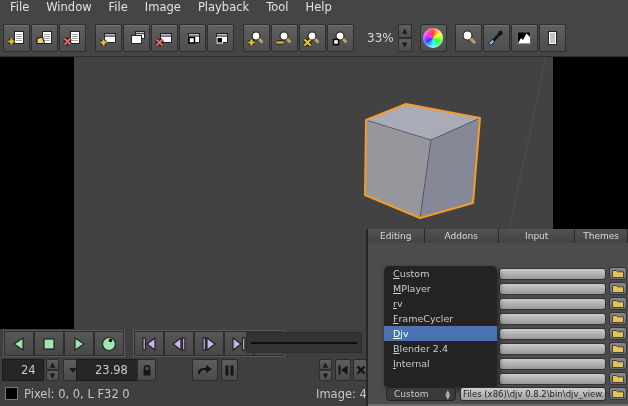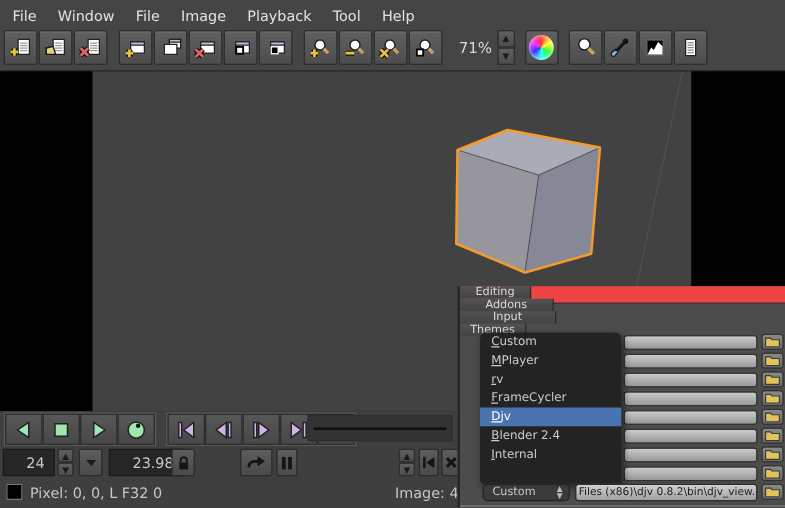--- a/index.html
+++ b/index.html
@@ -1,21 +1,21 @@
 <!DOCTYPE html>
 <html><head>
 <meta charset="utf-8">
 <style>
   * { margin:0; padding:0; box-sizing:border-box; }
   html,body { width:628px; height:406px; overflow:hidden; }
   body { font-family:"DejaVu Sans", sans-serif; background:#3f3f3f; position:relative; color:#ddd; }
 
   
   .menubar { position:absolute; left:0; top:0; width:628px; height:20px;
-    background:#454545; display:flex; align-items:flex-end; padding-left:10px; gap:17px; }
+    background:#454545; display:flex; align-items:flex-start; padding-left:10px; gap:17px; }
   .menu-item { font-size:11.5px; color:#e2e2e2; cursor:default; }
 
   
   .toolbar { position:absolute; left:0; top:20px; width:628px; height:37px;
     background:#454545; border-bottom:1px solid #2c2c2c; display:flex; align-items:center; padding-left:3px; }
   .tb-group { display:flex; margin-right:8px; }
   .tb-btn { width:27px; height:28px; background:linear-gradient(#606060,#4d4d4d);
     border:1px solid #2e2e2e; box-shadow:inset 0 1px 0 #737373; border-radius:2px;
     display:flex; align-items:center; justify-content:center; margin-right:1px; }
   .zoom-label { font-size:12px; color:#d8d8d8; margin:0 4px 0 4px; }
@@ -52,22 +52,22 @@
   
   .statusbar { position:absolute; left:0; top:383px; width:628px; height:23px; background:#3f3f3f;
     font-size:11.5px; color:#c6c6c6; }
   .swatch { position:absolute; left:5px; top:4px; width:13px; height:13px; background:#000; border:1px solid #777; }
   .pixel-text { position:absolute; left:24px; top:4px; }
   .image-text { position:absolute; left:316px; top:4px; }
 
   
   .prefs { position:absolute; left:366px; top:229px; width:262px; height:177px; background:#4c4c4c;
     border-left:2px solid #262626; z-index:10; }
-  .prefs-tabs { position:absolute; left:0; top:0; width:260px; height:14px; background:#ef4444;
-    display:flex; border-bottom:1px solid #2c2c2c;flex-direction:column; }
+  .prefs-tabs { position:absolute; left:0; top:0; width:260px; height:14px; background:#4d7c0f;
+    display:flex; border-bottom:1px solid #2c2c2c; }
   .prefs-tab { height:14px; background:linear-gradient(#525252,#434343); border-right:1px solid #2a2a2a;
     font-size:9px; color:#d8d8d8; display:flex; align-items:center; justify-content:center; }
   .bg-row-field { position:absolute; height:12px; border-radius:3px; border:1px solid #333;
     background:linear-gradient(#cbcbcb,#989898); left:131px; width:107px; }
   .bg-row-folder { position:absolute; height:13px; width:18px; left:241px; border-radius:3px;
     border:1px solid #333; background:linear-gradient(#8a8a8a,#6a6a6a);
     display:flex; align-items:center; justify-content:center; }
   .dropdown { position:absolute; left:16px; top:37px; width:113px; height:121px;
     background:rgba(33,33,33,.96); border-radius:5px 5px 3px 3px; box-shadow:2px 3px 6px rgba(0,0,0,.5); }
   .dd-header { height:16px; font-size:9px; color:#979797; display:flex; align-items:center; padding-left:9px; }
@@ -215,21 +215,21 @@
       <div class="tb-btn">
         <span>
           <svg width="19" height="18" viewBox="0 0 19 18">
             <circle cx="9" cy="7" r="4" fill="#fff" stroke="#222" stroke-width="1.2"></circle>
             <line x1="12" y1="10" x2="15.5" y2="13.5" stroke="#c9a063" stroke-width="2.6"></line>
             <rect x="2.5" y="10.5" width="5" height="5" fill="#fff" stroke="#000" stroke-width="1.4"></rect>
           </svg>
         </span>
       </div>
     </div>
-  <span class="zoom-label">71%</span>
+  <span class="zoom-label">33%</span>
   <div class="spinner">
     <div class="spin-btn">▲</div>
     <div class="spin-btn">▼</div>
   </div>
   <div class="colorwheel-btn">
     <div class="wheel"></div>
   </div>
   <div class="tb-group">
       <div class="tb-btn">
         <span>
@@ -363,21 +363,21 @@
   <div class="field" style="left:2px; width:42px;">24</div>
   <div class="vspin" style="left:46px;">
     <div class="spin-btn">▲</div>
     <div class="spin-btn">▼</div>
   </div>
   <div class="cb-btn" style="left:63px; width:19px;">
     <svg width="10" height="8">
         <polygon points="1,2 9,2 5,7" fill="#1c1c1c"></polygon>
       </svg>
   </div>
-  <div class="field" style="left:87px; width:63px;">23.98</div>
+  <div class="field" style="left:76px; width:63px;">23.98</div>
   <div class="cb-btn" style="left:137px; width:19px;">
     <svg width="12" height="13">
       <path d="M3.5 6 V4.2 a2.5 2.5 0 0 1 5 0 V6" fill="none" stroke="#141414" stroke-width="1.6"></path>
       <rect x="2.5" y="6" width="7" height="5.5" fill="#141414" rx="0.5"></rect>
     </svg>
   </div>
   <div class="cb-btn" style="left:192px; width:26px;">
     <svg width="18" height="12">
       <path d="M3 10 q0 -5 5 -5 h3" fill="none" stroke="#141414" stroke-width="2.2"></path>
       <polygon points="10,1 10,9 16,5" fill="#141414"></polygon>

